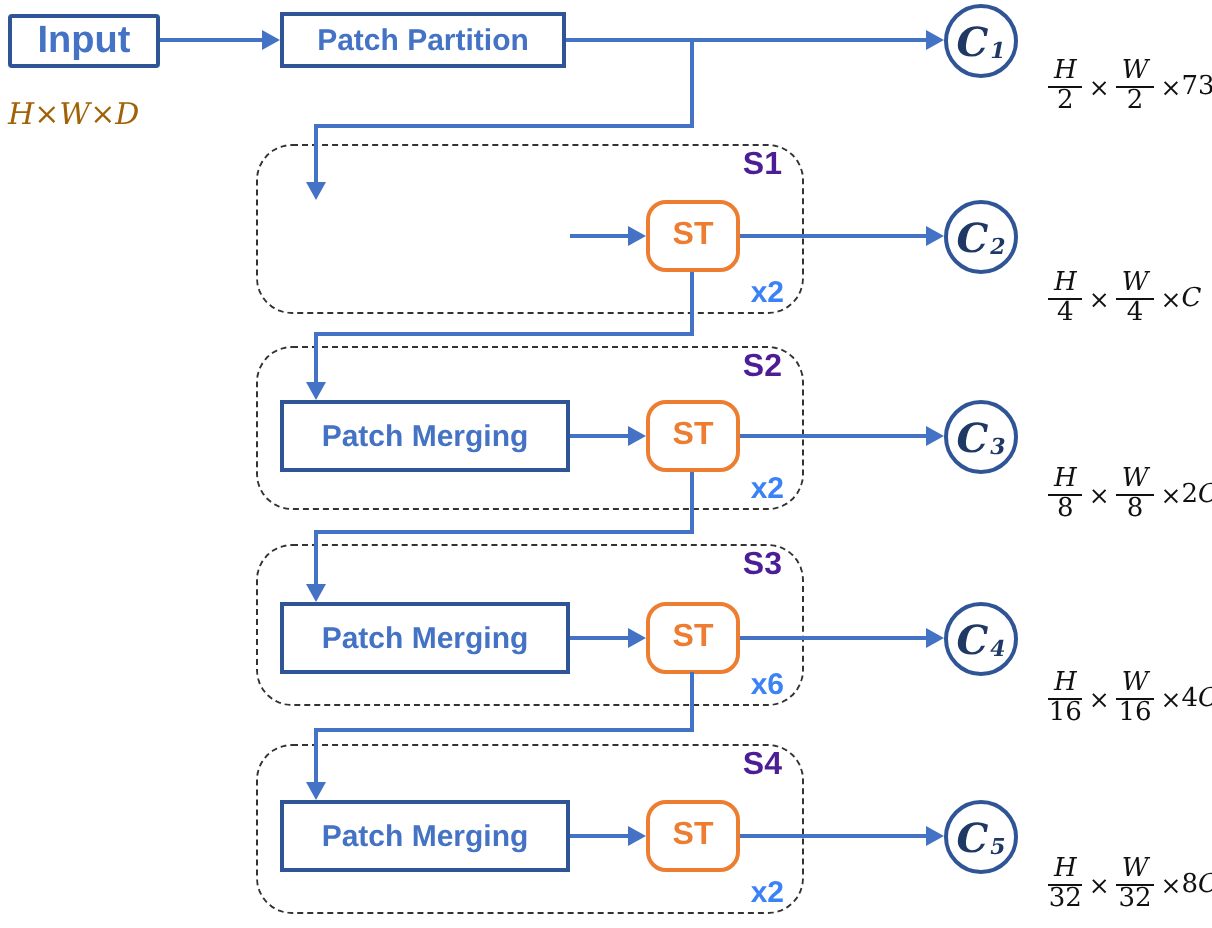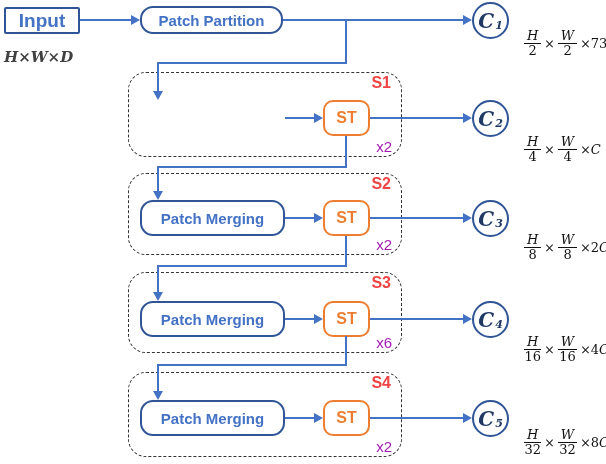--- a/index.html
+++ b/index.html
@@ -8,38 +8,38 @@
     position:relative; width:606px; height:464px; background:#ffffff;
     font-family:"Liberation Sans", sans-serif; overflow:hidden;
   }
   
   .bluebox {
     position:absolute; border:2.5px solid #2F5597; background:#fff;
     color:#4472C4; font-weight:bold; display:flex; align-items:center; justify-content:center;
     font-size:15px;
   }
   .input-box { border-radius:2px; font-size:19px; }
-  .rounded { border-radius:13px; }
+  .rounded { border-radius:0; }
   
   .stbox {
     position:absolute; border:2.5px solid #ED7D31; background:#fff; border-radius:10px;
     color:#ED7D31; font-weight:bold; font-size:16px;
     display:flex; align-items:center; justify-content:center;
     width:47px; height:36px; left:323px;
   }
   
   .stage {
     position:absolute; left:128px; width:274px;
     border:1.6px dashed #333; border-radius:18px; background:transparent;
   }
   .stage-id {
-    position:absolute; top:1px; right:10px; color:#ef4444; font-weight:bold; font-size:16px;
+    position:absolute; top:1px; right:10px; color:#4c1d95; font-weight:bold; font-size:16px;
   }
   .repeat {
-    position:absolute; bottom:1px; right:9px; color:#a21caf; font-weight:normal; font-size:15px;
+    position:absolute; bottom:1px; right:9px; color:#3b82f6; font-weight:bold; font-size:15px;
   }
   .opbox { width:145px; height:36px; left:140px; }
   
   .circle {
     position:absolute; width:37px; height:37px; border:2.5px solid #2F5597; border-radius:50%;
     background:#fff; display:flex; align-items:center; justify-content:center;
     font-family:"DejaVu Serif", serif; color:#1F3864;
   }
   .cvar { font-style:italic; font-size:20px; font-weight:bold; line-height:1; }
   .csub { font-style:italic; font-size:11px; font-weight:bold; line-height:1; margin-top:9px; margin-left:1px; }
@@ -48,21 +48,21 @@
     position:absolute; display:flex; align-items:center; gap:3px;
     font-family:"DejaVu Serif", serif; color:#111; font-size:13px;
   }
   .frac { display:inline-block; text-align:center; line-height:1.1; }
   .fnum { display:block; font-style:italic; border-bottom:1.3px solid #111; padding:0 3px 0px 3px; }
   .fden { display:block; font-style:normal; }
   .times { font-style:normal; font-size:12.5px; }
   .chgrp { display:inline-flex; align-items:center; }
   .chnum { font-style:normal; }
   .chvar { font-style:italic; }
-  .hwd { position:absolute; font-family:"DejaVu Serif", serif; font-style:italic; font-size:15px; color:#404040; font-weight:bold; }
+  .hwd { position:absolute; font-family:"DejaVu Serif", serif; font-style:italic; font-size:15px; color:#a16207; font-weight:normal; }
   
   .hl { position:absolute; height:2px; background:#4472C4; }
   .vl { position:absolute; width:2px;  background:#4472C4; }
   .ar { position:absolute; width:0; height:0; border-top:5px solid transparent; border-bottom:5px solid transparent; border-left:9px solid #4472C4; }
   .ad { position:absolute; width:0; height:0; border-left:5px solid transparent; border-right:5px solid transparent; border-top:9px solid #4472C4; }
 </style>
 </head>
 <body>
 
 <div id="canvas">

